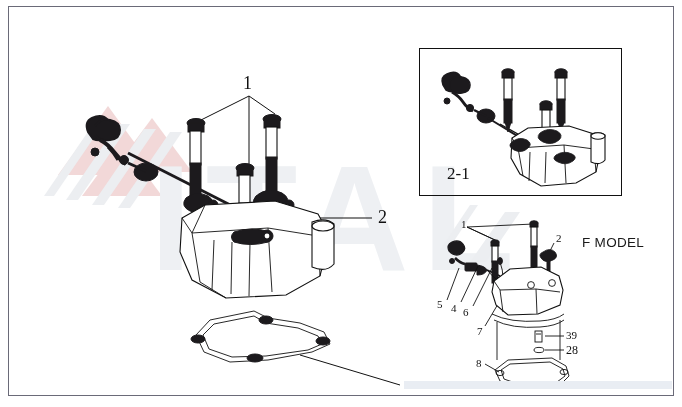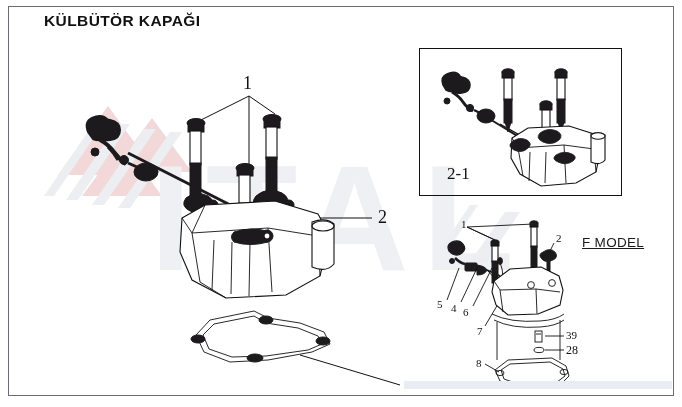--- a/index.html
+++ b/index.html
@@ -7,42 +7,41 @@
   #page{position:relative;width:682px;height:407px;background:#ffffff;box-sizing:border-box;}
   #frame{position:absolute;left:8px;top:6px;width:666px;height:390px;border:1.2px solid #6a6a78;box-sizing:border-box;}
 
   #title{position:absolute;left:44px;top:12px;font-size:15.5px;font-weight:bold;letter-spacing:.4px;color:#111;white-space:nowrap;}
 
   .lbl{position:absolute;color:#111;font-family:"Liberation Serif",serif;line-height:1;}
 
   #inset-box{position:absolute;left:419px;top:48px;width:203px;height:148px;border:1.6px solid #111;box-sizing:border-box;background:transparent;}
   #inset-label{position:absolute;left:447px;top:164px;font-size:17px;font-family:"Liberation Serif",serif;color:#111;}
 
-  #fmodel-label{position:absolute;left:582px;top:235px;font-size:13.5px;color:#1a1a1a;letter-spacing:.3px;white-space:nowrap;text-decoration:underline;}
+  #fmodel-label{position:absolute;left:582px;top:235px;font-size:13.5px;color:#1a1a1a;letter-spacing:.3px;white-space:nowrap;}
 
   #graybar{position:absolute;left:404px;top:381px;width:268px;height:8px;background:#e9edf3;}
 
   svg{position:absolute;left:0;top:0;overflow:visible;}
   #art{width:682px;height:407px;}
   .ln{stroke:#111;fill:none;}
   .dk{fill:#1c1a1d;stroke:#1c1a1d;}
   .ol{fill:#ffffff;stroke:#111;stroke-width:1.1;}
   .olthin{fill:none;stroke:#111;stroke-width:.9;}
   .wm-red{fill:#f2d8d8;}
   .wm-gray{fill:#eceef1;}
   .wm-txt{fill:#eef0f3;font-family:"Liberation Sans",sans-serif;font-weight:bold;}
 </style>
 </head>
 <body>
 
 <div id="page">
 
   <div id="frame"></div>
 
-  <div id="title">KÜLBÜTÖR KAPAĞI</div>
 
   <svg id="art" viewBox="0 0 682 407">
 
     <g opacity="1">
 
       <g class="wm-red">
         <polygon points="58,175 108,106 158,175"></polygon>
         <polygon points="112,172 152,118 192,172"></polygon>
         <polygon points="82,196 122,142 162,196"></polygon>
       </g>

